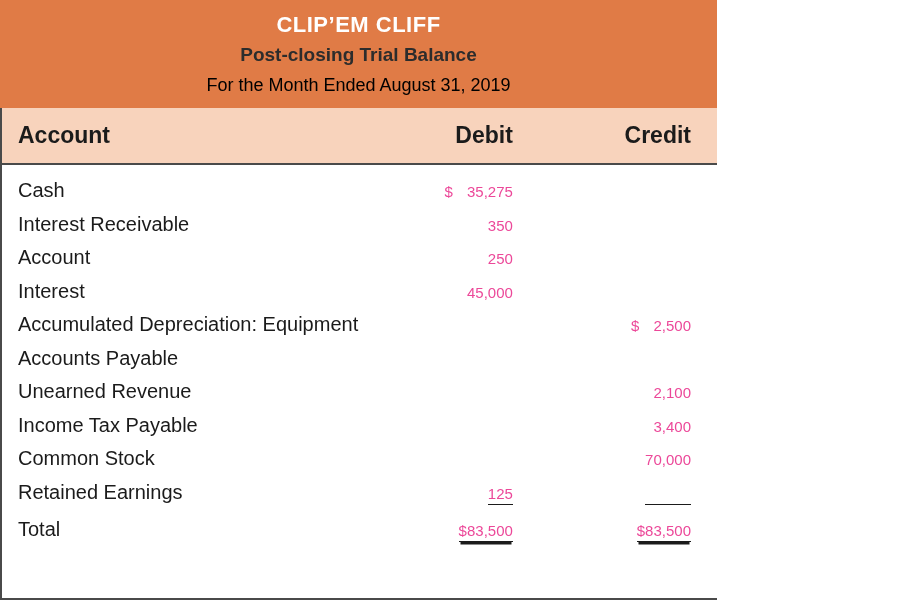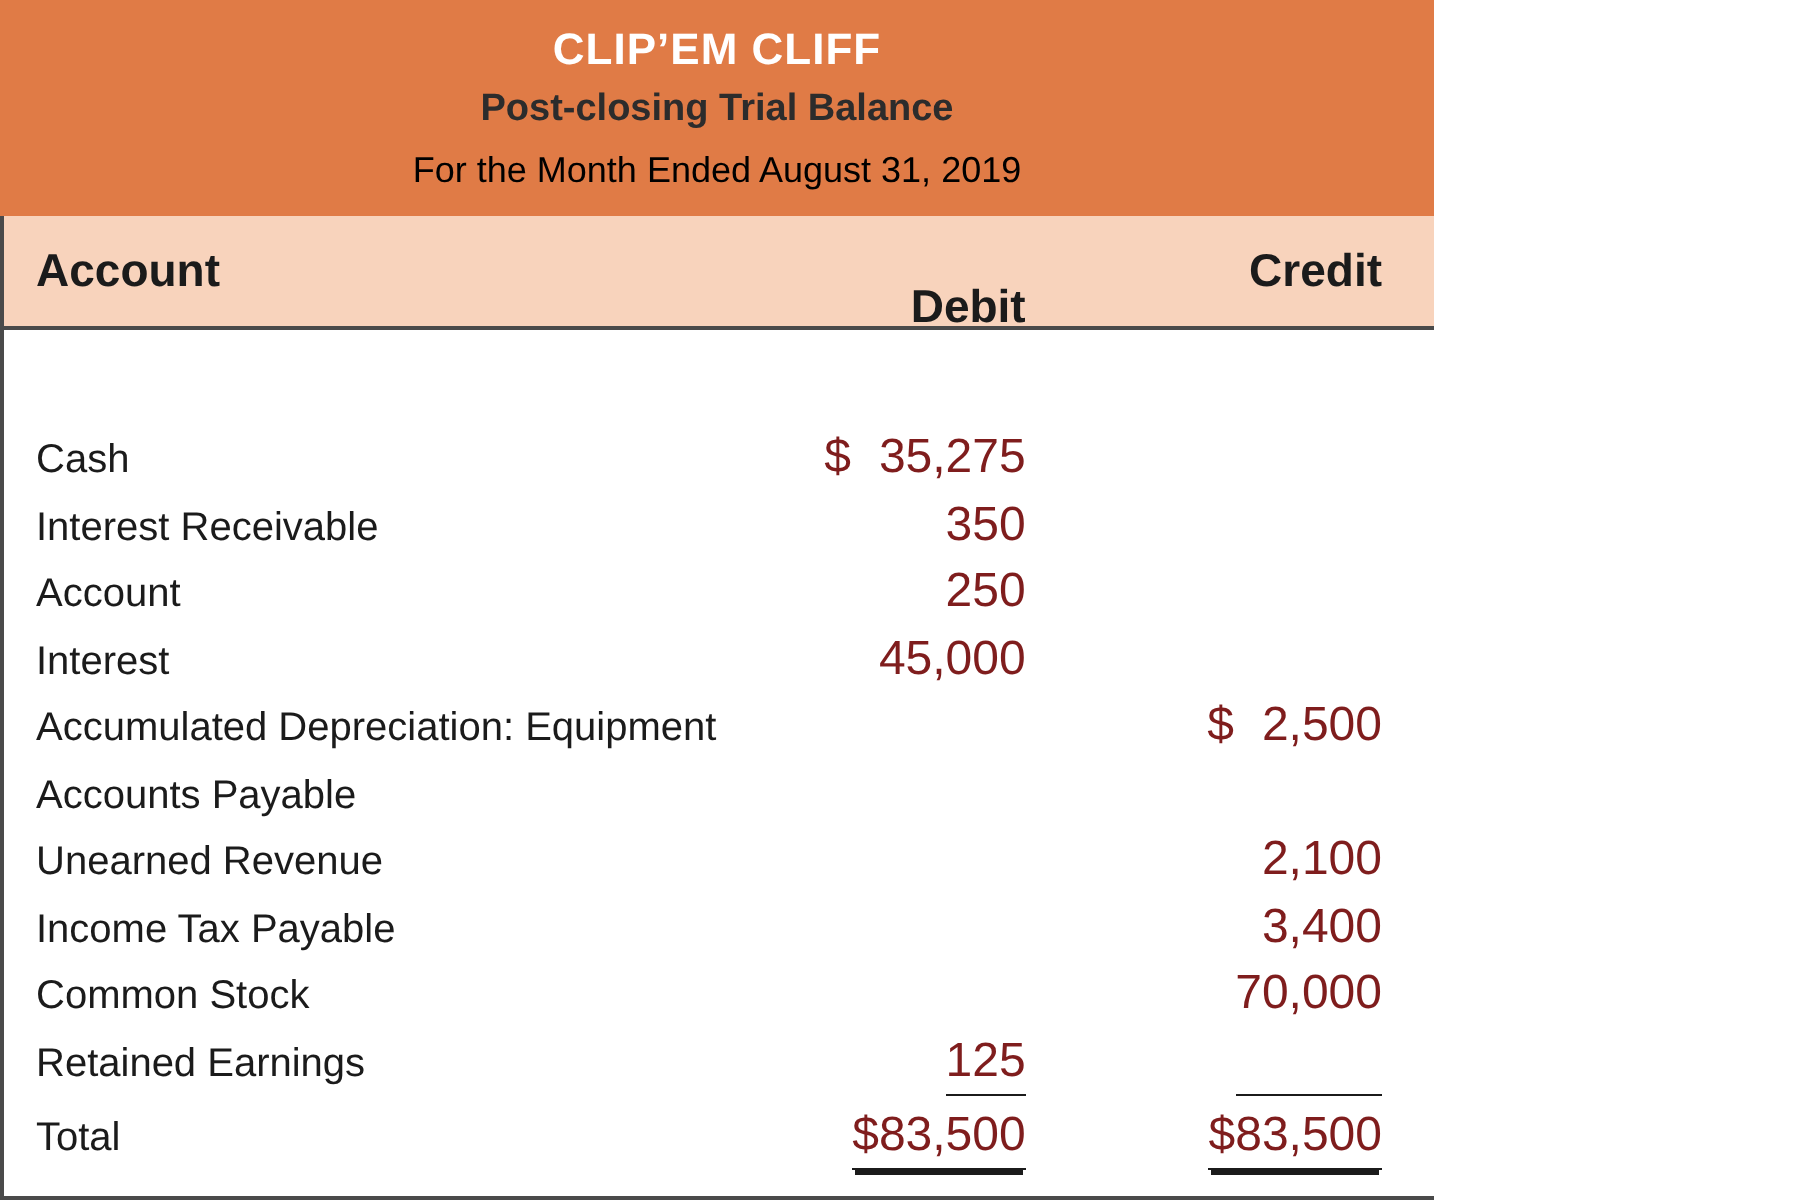--- a/index.html
+++ b/index.html
@@ -57,21 +57,20 @@
   .col-account {
     width: 462px;
     box-sizing: border-box;
     padding-left: 18px;
   }
   .col-debit {
     width: 220px;
     box-sizing: border-box;
     padding-right: 28px;
     text-align: right;
-    margin-top: 36px;
   }
   .col-credit {
     width: 219px;
     box-sizing: border-box;
     padding-right: 26px;
     text-align: right;
   }
   .head-row .col-account,
   .head-row .col-debit,
   .head-row .col-credit {
@@ -87,22 +86,22 @@
     align-items: baseline;
     height: 33.5px;
   }
   .row .col-account {
     font-size: 20px;
     color: #1b1b1b;
     white-space: nowrap;
   }
   .row .col-debit,
   .row .col-credit {
-    font-size: 24px;
-    color: #7f1d1d;
+    font-size: 15px;
+    color: #ec4899;
     white-space: nowrap;
   }
   .amt-inner {
     display: inline-block;
     position: relative;
   }
   .cur-prefix {
     margin-right: 14px;
   }
   .underline-single .amt-inner {

